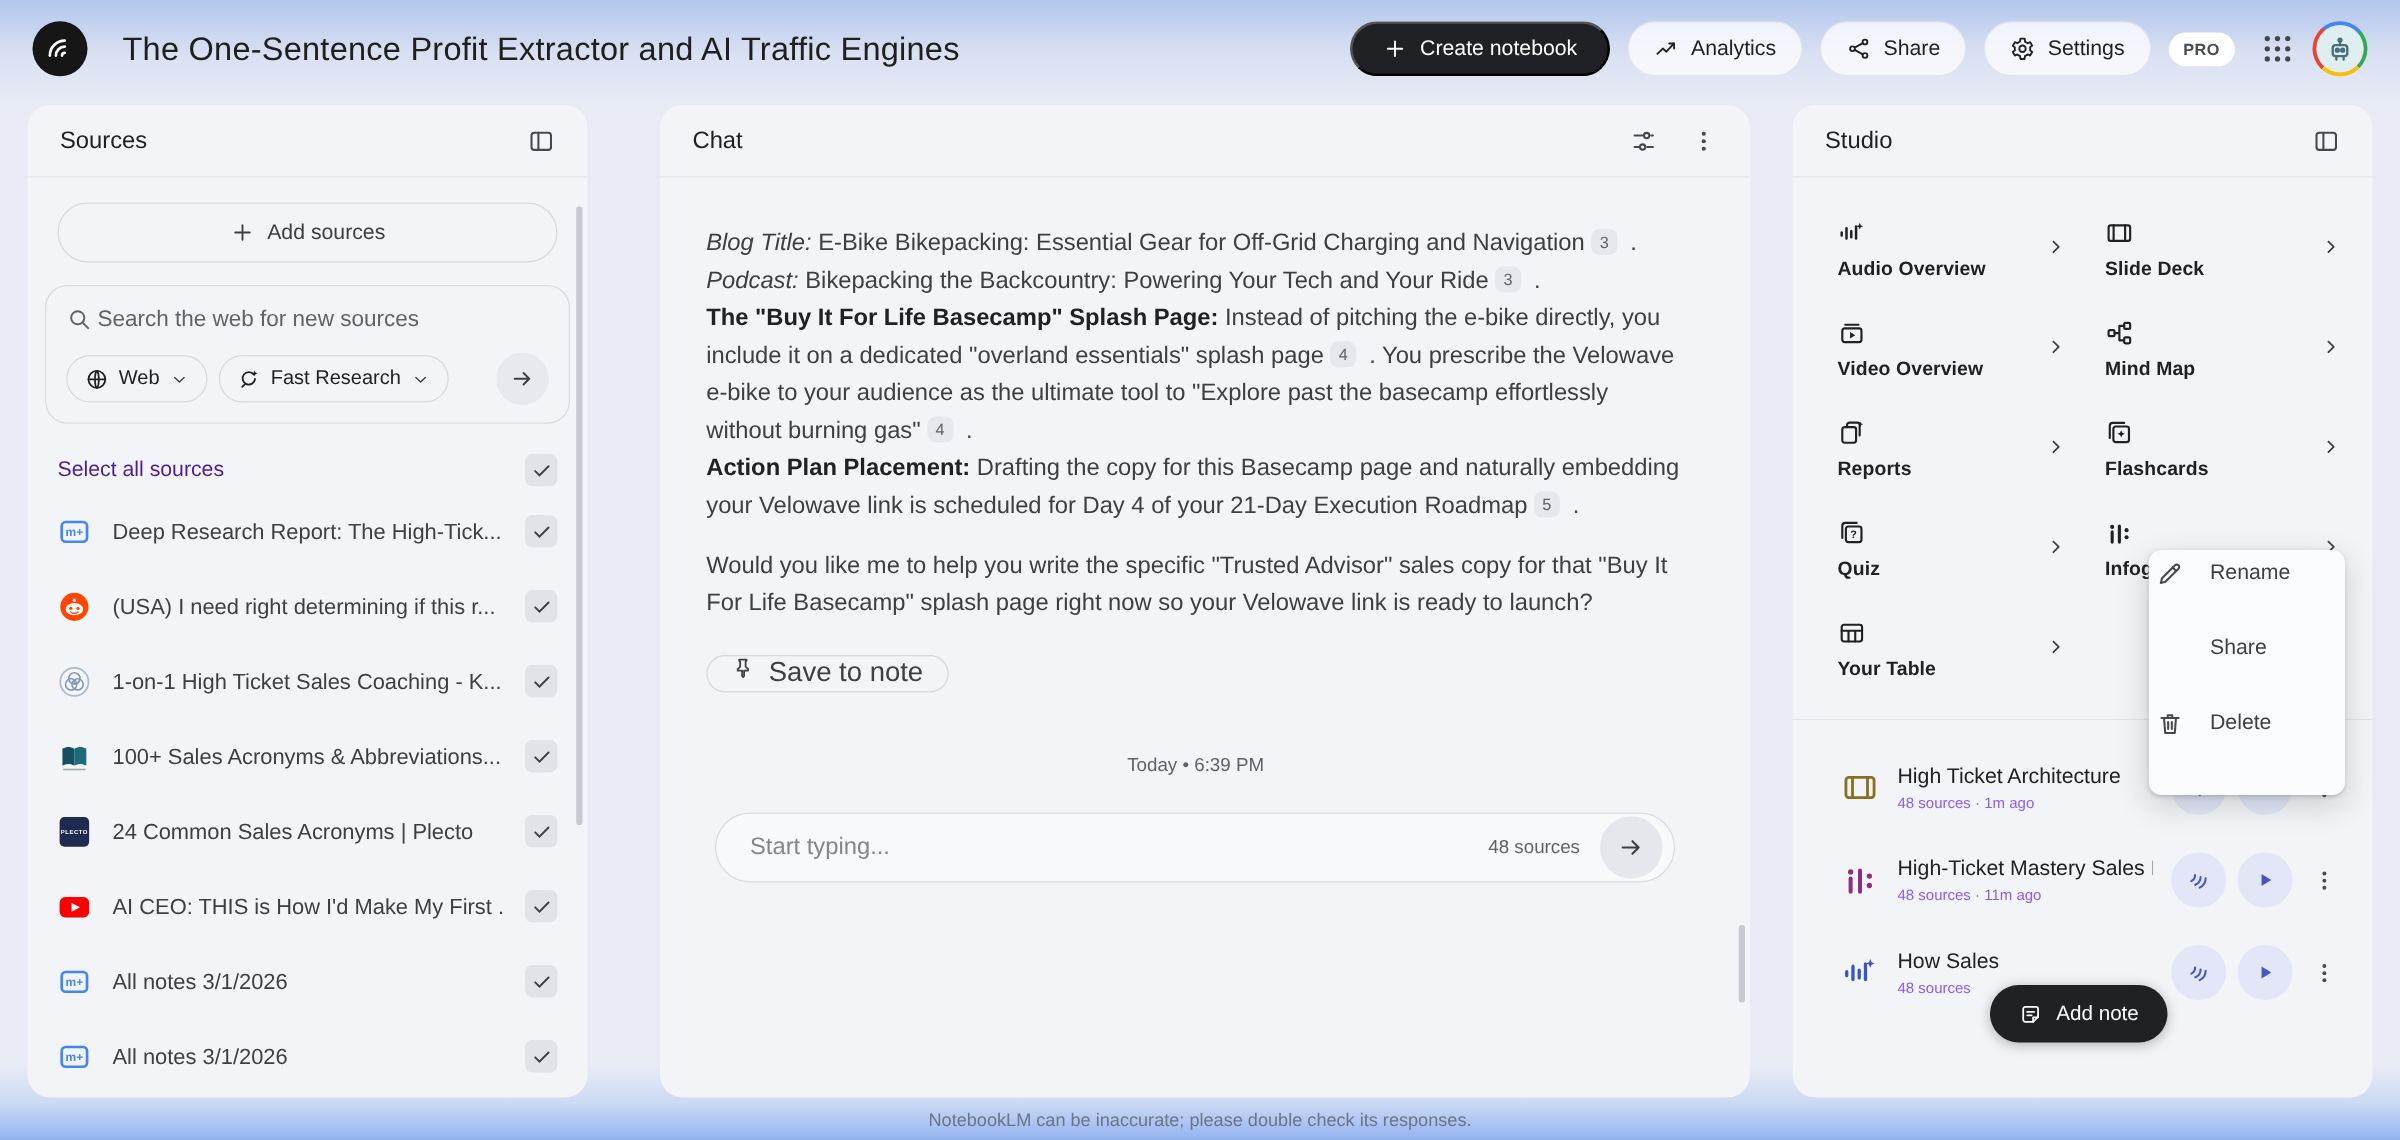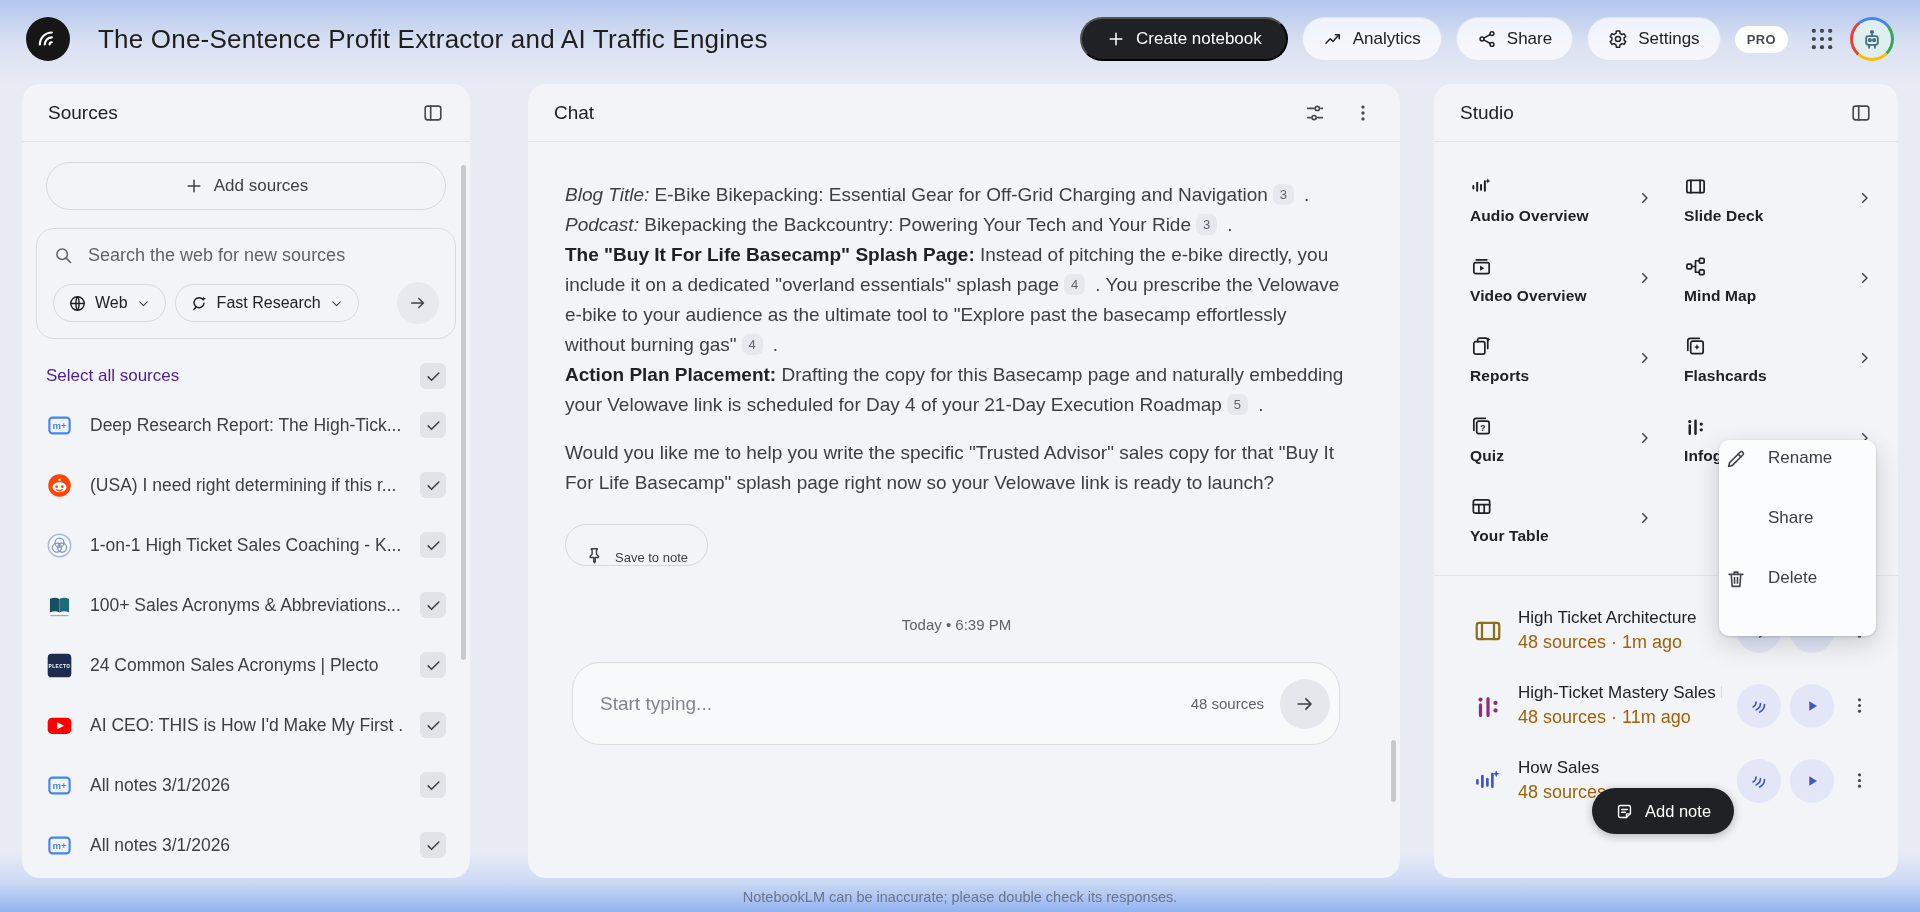--- a/index.html
+++ b/index.html
@@ -35,21 +35,21 @@
   .panel-hd .ttl { font-size:19px; color:#202124; }
   .panel-hd .hd-icons { margin-left:auto; display:flex; align-items:center; gap:26px; color:#45484e; }
   .panel-hd .ic { width:22px; height:22px; cursor:pointer; }
 
   
   .sources { left:22px; width:448px; }
   .add-sources { margin:20px 24px 0; height:48px; border:1px solid #d6d9df; border-radius:24px; background:transparent;
     display:flex; align-items:center; justify-content:center; gap:10px; font-size:17px; color:#3c4043; cursor:pointer; width:400px; }
   .add-sources .ic { width:20px; height:20px; }
   .search-card { margin:18px 14px 0; border:1px solid #d8dbe1; border-radius:18px; padding:16px 16px 14px; }
-  .search-row { display:flex; align-items:center; gap:14px; color:#5f6368; }
+  .search-row { display:flex; align-items:center; gap:4px; color:#5f6368; }
   .search-row .ic { width:21px; height:21px; }
   .search-row input { flex:1; border:none; outline:none; background:transparent; font-size:18px; color:#3c4043; font-family:inherit; }
   .search-row input::placeholder { color:#5f6368; }
   .chip-row { display:flex; align-items:center; gap:9px; margin-top:16px; }
   .chip { height:38px; border:1px solid #d6d9df; border-radius:19px; display:flex; align-items:center; gap:8px; padding:0 14px; font-size:16px; color:#202124; cursor:pointer; }
   .chip .ic { width:19px; height:19px; }
   .chip .chev { width:15px; height:15px; color:#3c4043; }
   .send-mini { margin-left:auto; width:42px; height:42px; border-radius:50%; background:#e7e9ee; display:grid; place-items:center; color:#3c4043; cursor:pointer; }
   .send-mini .ic { width:20px; height:20px; }
   .select-all { display:flex; align-items:center; padding:24px 24px 0; font-size:17px; color:#4c1d95; }
@@ -64,26 +64,26 @@
   
   .chat { left:528px; width:872px; }
   .chat-body { padding:38px 52px 0 37px; font-size:19px; line-height:30px; color:#3c4043; }
   .bullet { position:relative; }
   .seg-bold { font-weight:bold; color:#202124; }
   .seg-italic { font-style:italic; }
   .seg-cite { display:inline-block; min-width:21px; height:21px; line-height:21px; padding:0 5px; margin:0 5px; border-radius:7px;
     background:#e6e8ed; color:#5f6368; font-size:13px; text-align:center; vertical-align:2px; cursor:pointer; }
   .closing { margin-top:18px; }
   .chat-actions { display:flex; align-items:center; gap:30px; margin-top:26px; color:#3c4043; }
-  .save-note { height:42px; border:1px solid #d5d8de; border-radius:21px; background:transparent; display:flex; align-items:flex-end; gap:11px;
-    padding:0 19px; font-size:13px; color:#3c4043; cursor:pointer; font-family:inherit; }
+  .save-note { height:30px; border:1px solid #d5d8de; border-radius:21px; background:transparent; display:flex; align-items:flex-start; gap:11px;
+    padding:0 19px; font-size:22px; color:#3c4043; cursor:pointer; font-family:inherit; }
   .save-note .ic { width:19px; height:19px; }
   .chat-action { width:23px; height:23px; color:#3c4043; cursor:pointer; background:none; border:none; padding:0; }
   .timestamp { margin-top:44px; text-align:center; font-size:15px; color:#5f6368; }
-  .input-bar { margin:22px 8px 0 7px; height:83px; border:1px solid #d8dbe2; border-radius:28px; background:#f8f9fb;
+  .input-bar { margin:22px 8px 0 7px; height:56px; border:1px solid #d8dbe2; border-radius:28px; background:#f8f9fb;
     display:flex; align-items:center; padding:0 9px 0 27px; }
   .input-bar input { flex:1; border:none; outline:none; background:transparent; font-size:19px; color:#3c4043; font-family:inherit; }
   .input-bar input::placeholder { color:#82868c; }
   .src-count { font-size:15px; color:#5f6368; margin-right:16px; white-space:nowrap; }
   .send-btn { width:50px; height:50px; border-radius:50%; background:#e5e7ec; border:none; display:grid; place-items:center; color:#3c4043; cursor:pointer; }
   .send-btn .ic { width:22px; height:22px; }
 
   
   .studio { left:1434px; width:464px; }
   .tiles { margin:22px 16px 0 22px; display:grid; grid-template-columns:206px 212px; gap:9px 8px; }
@@ -91,21 +91,21 @@
   .tile .t-icon { width:23px; height:23px; }
   .tile .t-label { position:absolute; left:14px; bottom:10px; font-size:15.5px; font-weight:bold; letter-spacing:.1px; }
   .tile .chev-wrap { position:absolute; right:9px; top:50%; transform:translateY(-50%); color:#3c4043; }
   .tile .chev-wrap .ic { width:17px; height:17px; }
   .studio-div { margin:20px 0 0; border-top:1px solid #e3e4e9; }
   .notes { padding:32px 28px 0 39px; }
   .note-row { display:flex; align-items:center; gap:15px; margin-bottom:30px; position:relative; }
   .note-icon { width:30px; height:30px; flex:0 0 auto; }
   .note-texts { min-width:0; }
   .note-title { font-size:17px; color:#202124; white-space:nowrap; overflow:hidden; }
-  .note-meta { font-size:18px; color:#a16207; margin-top:4px; }
+  .note-meta { font-size:12px; color:#8b5cf6; margin-top:4px; }
   .note-right { margin-left:auto; display:flex; align-items:center; gap:9px; }
   .round-act { width:44px; height:44px; border-radius:50%; background:#e2e6f7; border:none; color:#4356c7; display:grid; place-items:center; cursor:pointer; }
   .round-act .ic { width:22px; height:22px; }
   .note-kebab { width:21px; height:21px; color:#45484e; cursor:pointer; background:none; border:none; padding:0; margin-left:6px; }
   .add-note { position:absolute; left:158px; top:704px; height:46px; border-radius:23px; background:#202124; color:#fff; border:none;
     display:flex; align-items:center; gap:11px; padding:0 23px; font-size:16.5px; font-family:inherit; cursor:pointer; z-index:6;
     box-shadow:0 2px 10px rgba(0,0,0,.28); }
   .add-note .ic { width:19px; height:19px; }
 
   

